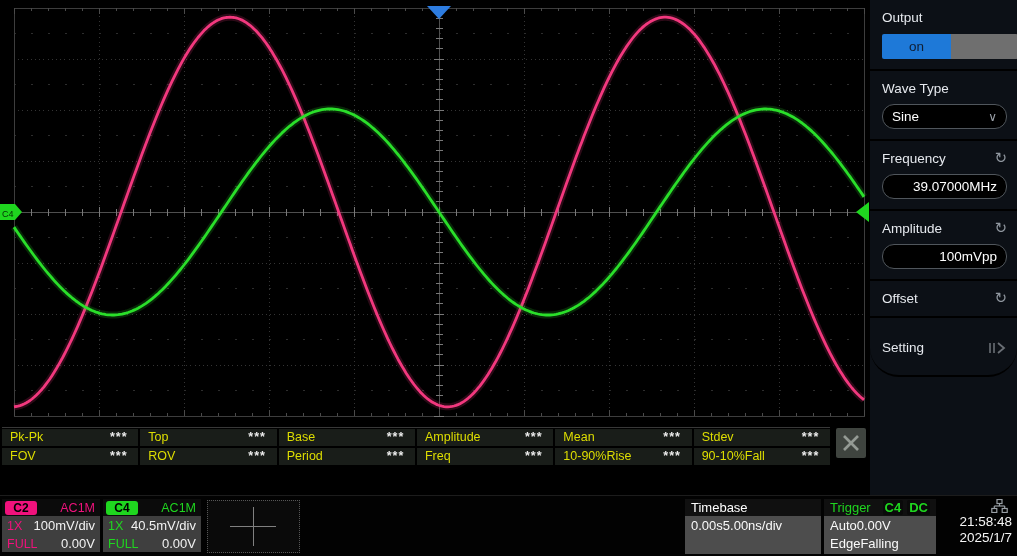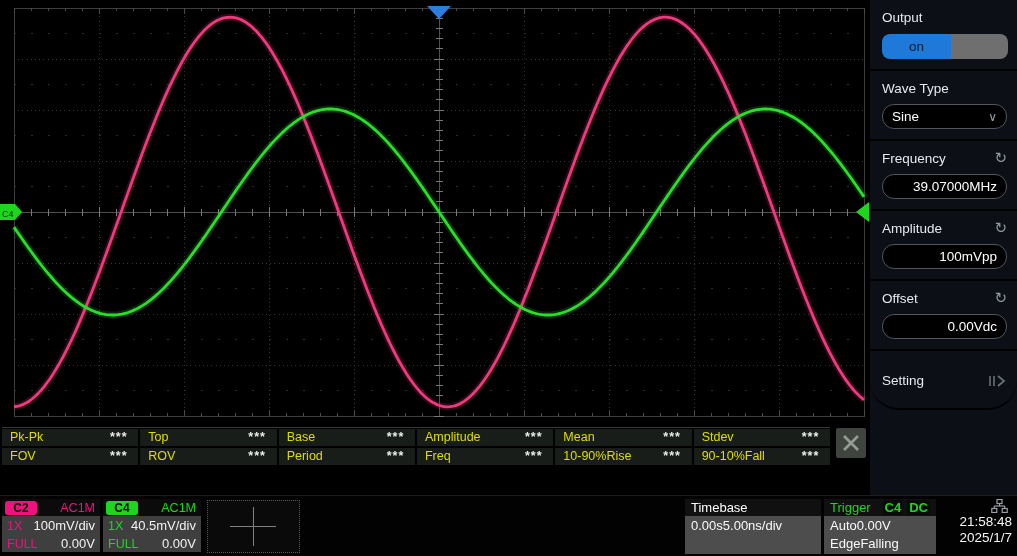--- a/index.html
+++ b/index.html
@@ -36,21 +36,21 @@
   .trig-chips{display:flex;gap:4px;}
   .trig-chips span{color:var(--ch);font-weight:bold;background:#0a0a0a;padding:0 2px;border-radius:2px;}
   .clock{position:absolute;left:938px;top:2px;width:74px;display:flex;flex-direction:column;align-items:flex-end;padding-right:4px;color:#f5f5f5;font-size:13.5px;line-height:16px;}
   .clock .net{margin:1px 4px 1px 0;}
   
   .sidebar{position:absolute;left:869px;top:0;width:148px;height:495px;background:#0c1016;border-left:1px solid #000;box-sizing:border-box;}
   .section{border-bottom:2px solid #000;padding:10px 10px 10px 12px;}
   .sec-row{display:flex;align-items:center;justify-content:space-between;}
   .sec-label{color:#e6e9ee;font-size:13.5px;}
   .refresh-icon{color:#8f969e;font-family:"DejaVu Sans",sans-serif;font-size:15px;line-height:13px;cursor:pointer;}
-  .toggle{margin-top:9px;height:25px;display:flex;border-radius:8px;overflow:hidden;cursor:pointer;width:126px;}
+  .toggle{margin-top:9px;height:25px;display:flex;border-radius:2px;overflow:hidden;cursor:pointer;width:136px;}
   .toggle-on{width:69px;background:var(--accent-blue,#1e79d8);color:#0f1e33;display:flex;align-items:center;justify-content:center;font-size:13.5px;}
   .toggle-off{flex:1;background:#6f6f6f;}
   .value-box{margin-top:8px;height:23px;background:#000;border:1px solid #50565c;border-radius:12px;
     color:#fff;font-size:13.5px;display:flex;align-items:center;justify-content:flex-end;padding:0 9px;cursor:pointer;}
   .select-box{justify-content:space-between;cursor:pointer;}
   .chevron{color:#9aa0a8;font-family:"DejaVu Sans",sans-serif;font-size:12px;}
   .section-setting{display:flex;align-items:center;justify-content:space-between;padding:22px 10px 20px 12px;border-radius:29px;}
 </style>
 </head>
 <body>
@@ -383,23 +383,20 @@
       </div>
       <div class="value-box">
         <span>100mVpp</span>
       </div>
     </div>
     <div class="section">
       <div class="sec-row">
         <span class="sec-label">Offset</span>
         <span class="refresh-icon">↻</span>
       </div>
-      <div class="value-box">
-        <span>0.00Vdc</span>
-      </div>
     </div>
     <div class="section section-setting">
       <span class="sec-label">Setting</span>
       <svg width="20" height="14" viewBox="0 0 20 14">
         <line x1="3" y1="2" x2="3" y2="12" stroke="#6a6f75" stroke-width="1.6"></line>
         <line x1="7" y1="2" x2="7" y2="12" stroke="#6a6f75" stroke-width="1.6"></line>
         <polyline points="11,2 17,7 11,12" fill="none" stroke="#6a6f75" stroke-width="1.8"></polyline>
       </svg>
     </div>
   </aside>

